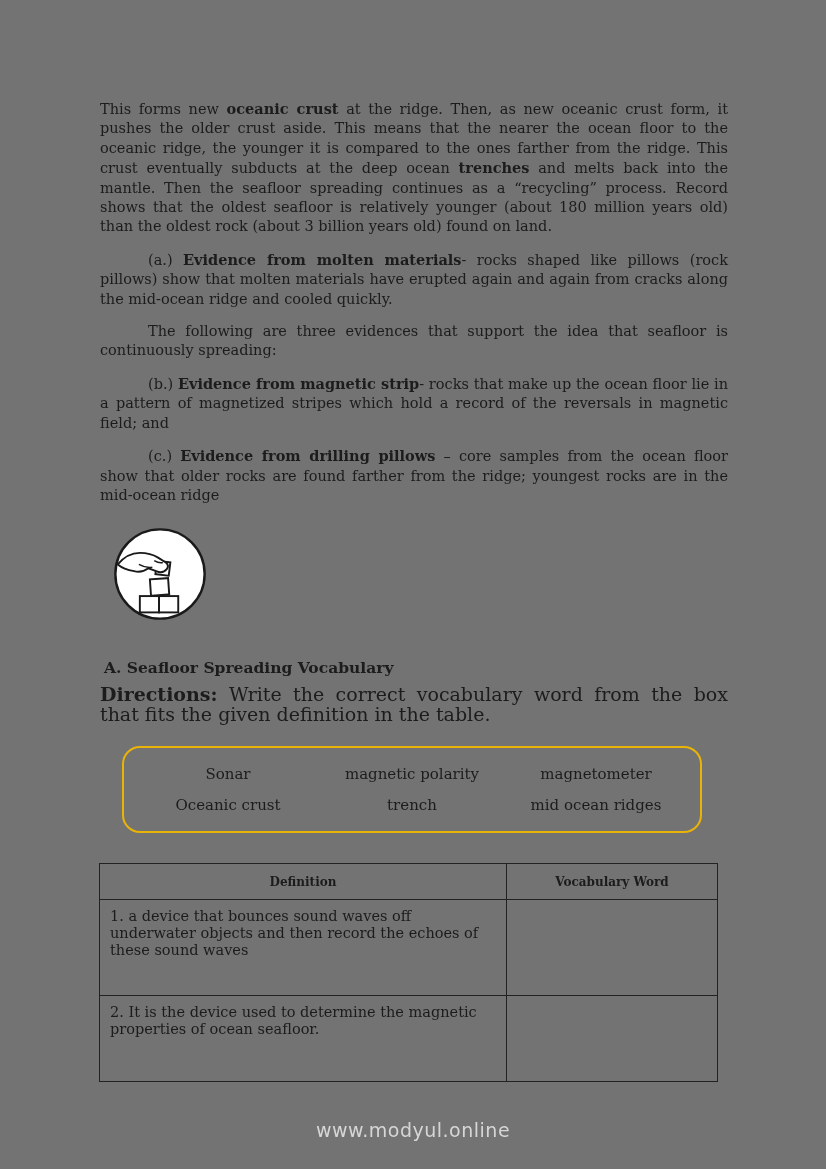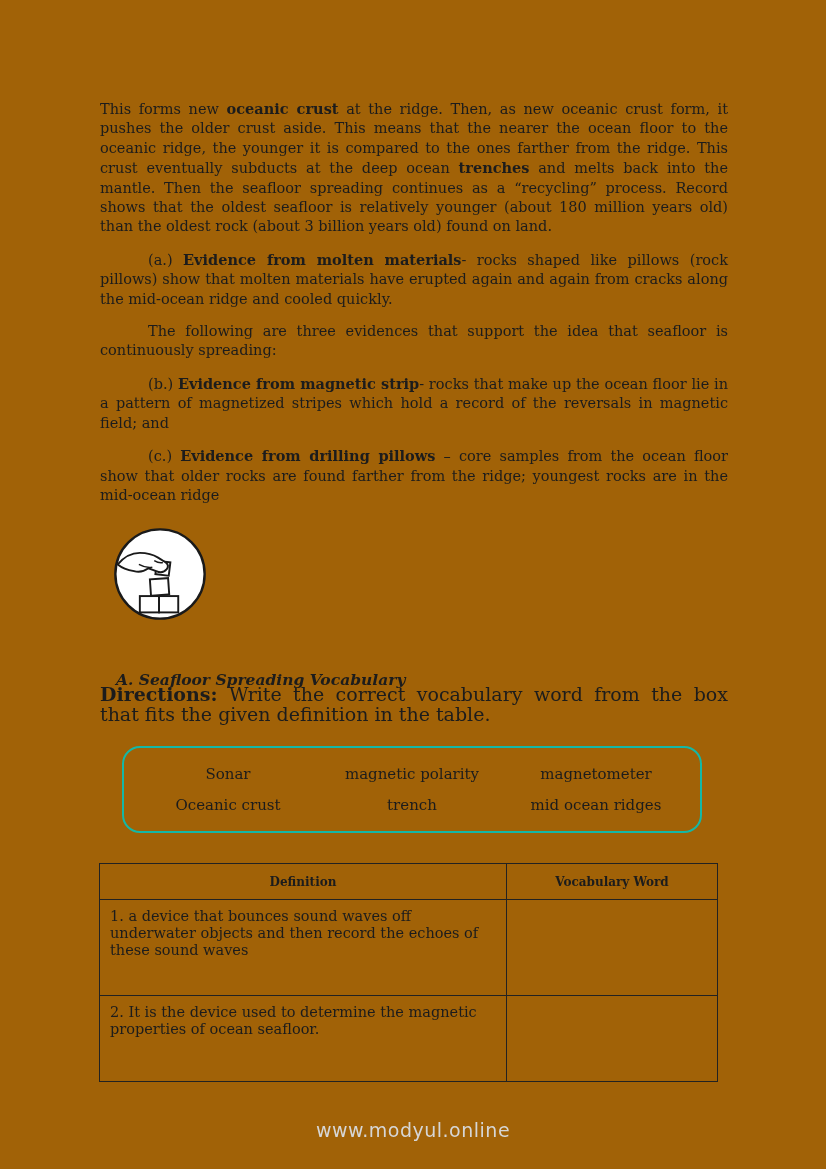--- a/index.html
+++ b/index.html
@@ -1,20 +1,20 @@
 <!DOCTYPE html>
 <html><head>
 <meta charset="utf-8">
 <style>
   html, body { margin: 0; padding: 0; background: #ffffff; }
   .page {
     position: relative;
     width: 826px;
     height: 1169px;
-    background: #a16207;
+    background: #737373;
     font-family: "DejaVu Serif", serif;
     color: #1c1c1c;
     overflow: hidden;
   }
 
   
   .body-copy { position: absolute; top: 99px; left: 100px; width: 628px; }
   .para {
     margin: 0 0 13px 0;
     font-size: 14.5px;
@@ -32,33 +32,33 @@
     margin-left: 28px;
     font-size: 27px;
     font-weight: bold;
     font-style: italic;
     letter-spacing: 0.5px;
     color: #111;
   }
 
   
   .vocab-heading {
-    position: absolute; top: 654px; left: 100px; margin: 16px;
-    font-size: 15.5px; font-weight: bold; font-style: italic;
+    position: absolute; top: 654px; left: 100px; margin: 4px;
+    font-size: 15.5px; font-weight: bold;
   }
   .directions {
     position: absolute; top: 685px; left: 100px; width: 628px; margin: 0;
     font-size: 19px; line-height: 19.5px; text-align: justify;
   }
 
   
   .word-bank {
     position: absolute; top: 746px; left: 122px; width: 580px; height: 87px;
     box-sizing: border-box;
-    border: 2px solid #14b8a6; border-radius: 18px;
+    border: 2px solid #eab308; border-radius: 18px;
     display: grid; grid-template-columns: 1fr 1fr 1fr;
     align-content: center; row-gap: 13px; padding: 4px 12px;
   }
   .wb-item { text-align: center; font-size: 15px; }
 
   
   .vocab-table {
     position: absolute; top: 863px; left: 99px; width: 618px;
     border-collapse: collapse; table-layout: fixed;
     font-size: 14.5px;

